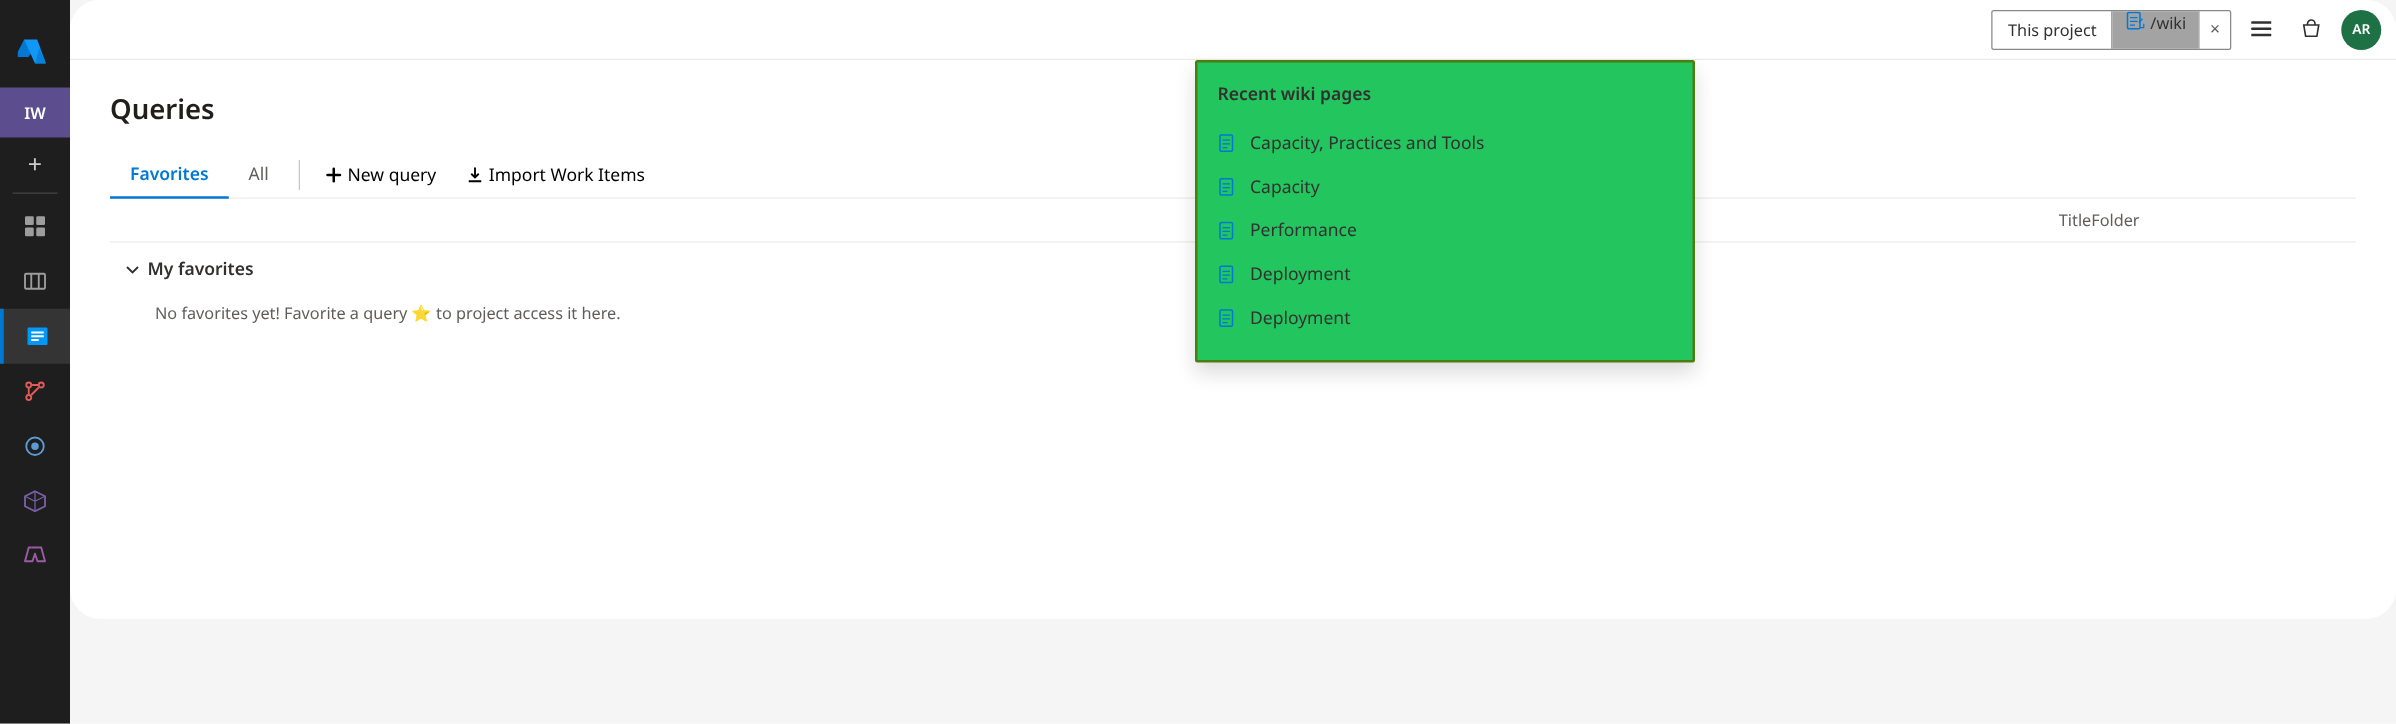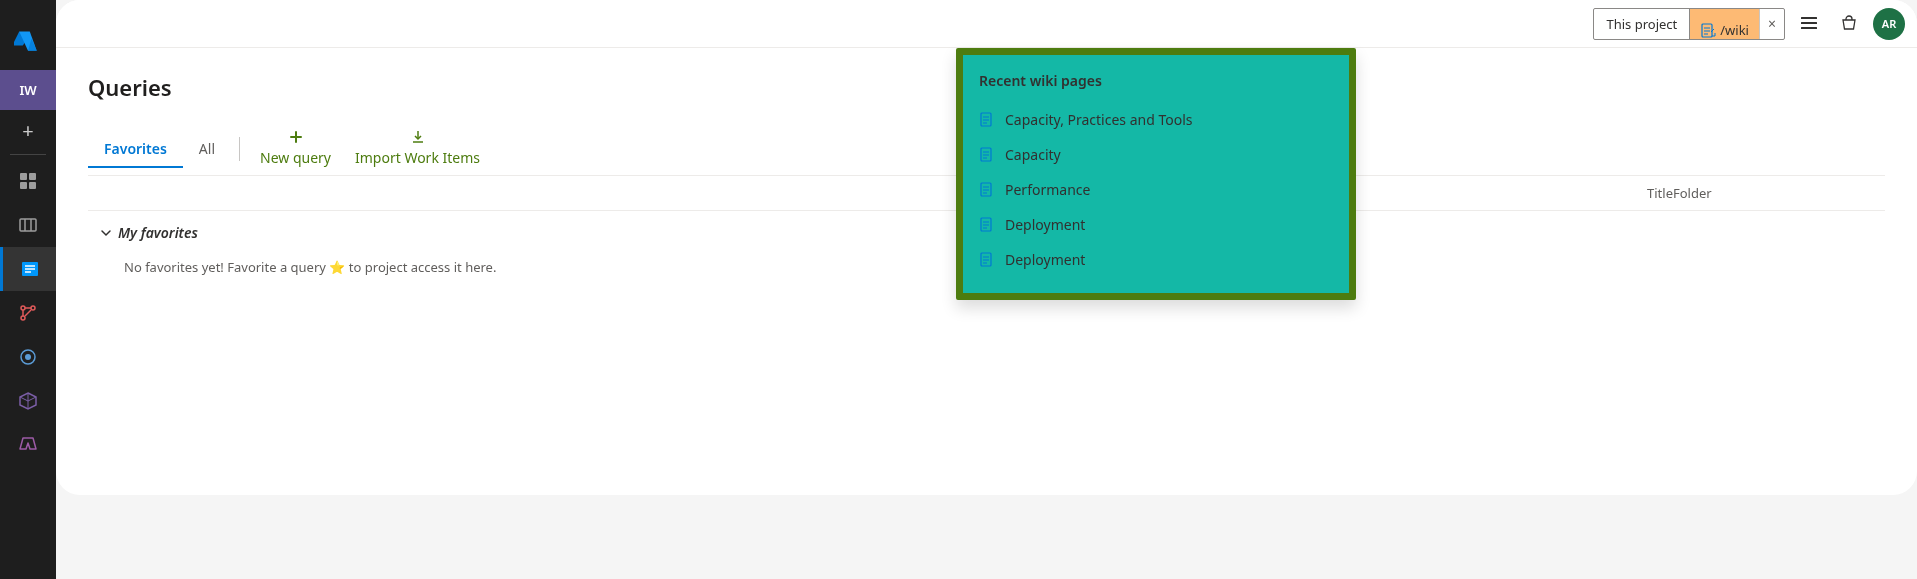--- a/index.html
+++ b/index.html
@@ -109,25 +109,25 @@
       color: #323130;
       border-right: 1px solid #8a8886;
       height: 100%;
       display: flex;
       align-items: center;
       cursor: pointer;
       white-space: nowrap;
     }
     .search-wiki-badge {
       display: flex;
-      align-items: flex-end;
+      align-items: flex-start;
       gap: 4px;
       padding: 0 10px;
       height: 100%;
-      background: #fdba74;
+      background: #a3a3a3;
       border-right: 1px solid #c8c6c4;
     }
     .search-wiki-badge svg { width: 16px; height: 16px; color: #0078d4; }
     .search-wiki-text {
       font-size: 13px;
       color: #323130;
       font-weight: 400;
     }
     .search-input-field {
       border: none;
@@ -209,23 +209,22 @@
       height: 24px;
       background: #c8c6c4;
       margin: 0 8px;
     }
     .tab-action {
       display: flex;
       align-items: center;
       gap: 4px;
       padding: 8px 12px;
       font-size: 14px;
-      color: #4d7c0f;
-      cursor: pointer;
-      flex-direction: column;
+      color: #000000;
+      cursor: pointer;
     }
     .tab-action svg { width: 14px; height: 14px; }
 
     
     .table-header {
       display: flex;
       padding: 8px 12px;
       border-bottom: 1px solid #edebe9;
       margin-top: 0;
     }
@@ -249,37 +248,36 @@
     }
     .favorites-header {
       display: flex;
       align-items: center;
       gap: 6px;
       font-size: 14px;
       color: #323130;
       font-weight: 600;
       margin-bottom: 8px;
       cursor: pointer;
-      font-style: italic;
     }
     .favorites-header svg { width: 12px; height: 12px; }
     .empty-message {
       font-size: 13px;
       color: #605e5c;
       padding: 8px 24px;
     }
 
     
     .dropdown-overlay {
       position: fixed;
       top: 48px;
       left: 956px;
       width: 400px;
-      background: #14b8a6;
-      border: 7px solid #4d7c0f;
+      background: #22c55e;
+      border: 2px solid #4d7c0f;
       box-shadow: 0 8px 16px rgba(0,0,0,0.14);
       border-radius: 2px;
       z-index: 1000;
       padding: 16px 0;
     }
     .dropdown-title {
       font-size: 14px;
       font-weight: 600;
       color: #323130;
       padding: 0 16px 12px 16px;

